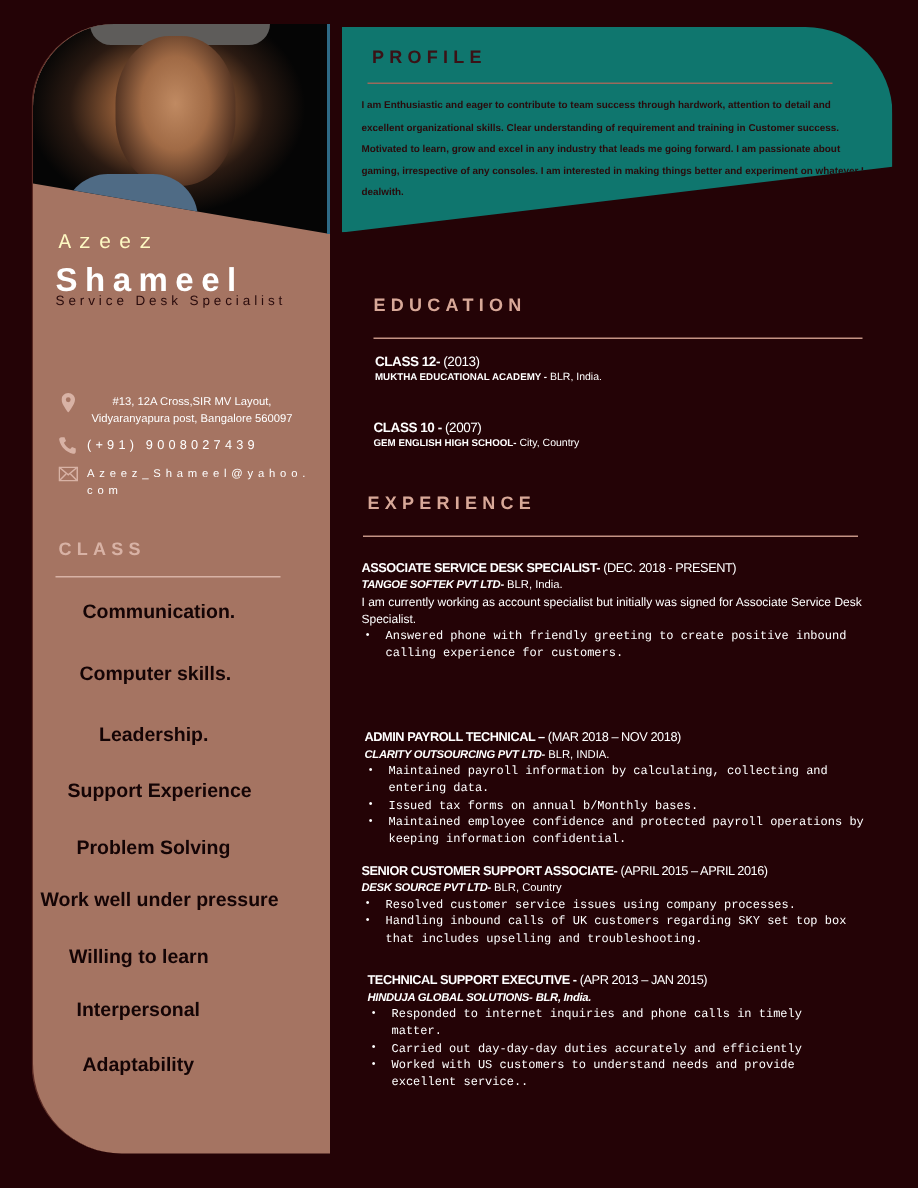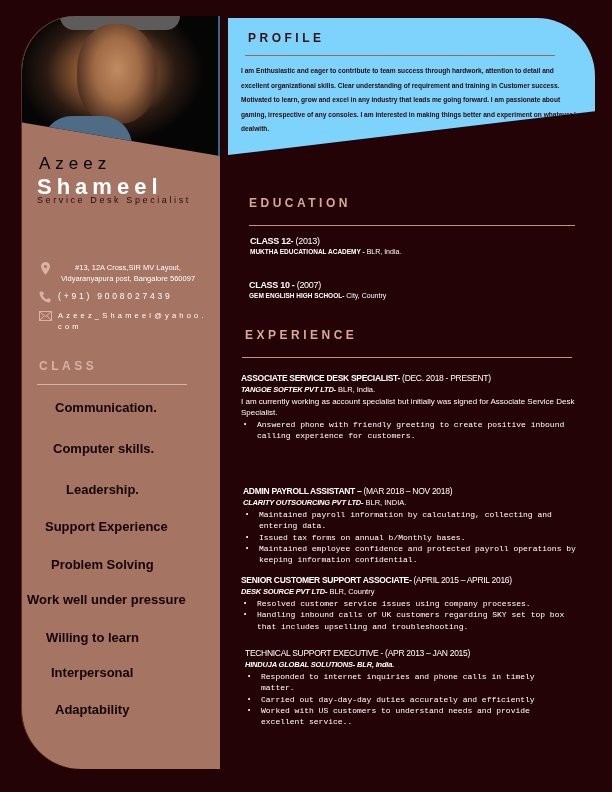--- a/index.html
+++ b/index.html
@@ -32,21 +32,21 @@
     border-radius: 45%;
   }
   .photo .shirt {
     position: absolute; left: 20px; top: 100px; width: 90px; height: 30px;
     background: #4f6b85; border-radius: 30px 30px 0 0;
   }
   .photo-edge {
     position: absolute; left: 218px; top: 16px; width: 2px; height: 140px; background: #2f6a86;
   }
   .name-first {
-    position: absolute; left: 17px; top: 138px; font-size: 17px; letter-spacing: 5px; color: #000000;
+    position: absolute; left: 17px; top: 138px; font-size: 14px; letter-spacing: 5px; color: #fef9c3; font-family: Liberation Mono, monospace;
   }
   .name-last {
     position: absolute; left: 15px; top: 158px; font-size: 22px; letter-spacing: 5px; color: #fff; font-weight: bold;
   }
   .role {
     position: absolute; left: 15px; top: 179px; font-size: 9px; letter-spacing: 2.6px; color: #2a0b0c;
   }
   .contact-row { position: absolute; left: 16px; display: flex; align-items: flex-start; }
   .contact-row .ic { width: 14px; margin-right: 6px; color: #d8b2a5; font-size: 12px; text-align: center; }
   .contact-text { font-size: 7.5px; color: #fff; line-height: 11px; }
@@ -58,21 +58,21 @@
   .email .contact-text { letter-spacing: 3.2px; width: 150px; word-break: break-all; }
   .skills-title {
     position: absolute; left: 17px; top: 343px; font-size: 12px; letter-spacing: 3.5px; color: #d8b2a5; font-weight: bold;
   }
   .skills-rule { position: absolute; left: 15px; top: 368px; width: 150px; height: 1px; background: #d8b2a5; }
   .skill {
     position: absolute; font-size: 13px; font-weight: bold; color: #140405; white-space: nowrap;
   }
   .profile {
     position: absolute; left: 228px; top: 18px; width: 367px; height: 137px;
-    background: #7dd3fc;
+    background: #0f766e;
     border-top-right-radius: 58px;
     clip-path: polygon(0 0, 100% 0, 100% 68%, 0 100%);
   }
   .profile-title {
     position: absolute; left: 20px; top: 13px; font-size: 12px; letter-spacing: 3.5px; font-weight: bold; color: #3a1216;
   }
   .profile-rule { position: absolute; left: 17px; top: 37px; width: 310px; height: 1px; background: #9a6a5c; }
   .profile-text {
     position: absolute; left: 13px; top: 46px; width: 335px; font-size: 6.6px; font-weight: bold; line-height: 14.5px; color: #2a0b0c;
   }
@@ -174,39 +174,39 @@
 <div class="job" style="top:373px;">
   <div class="t"><span style="font-weight:bold">ASSOCIATE SERVICE DESK SPECIALIST-</span> <span>(DEC. 2018 - PRESENT)</span></div>
   <div class="c"><b>TANGOE SOFTEK PVT LTD-</b> <span>BLR, India.</span></div>
   <div>I am currently working as account specialist but initially was signed for Associate Service Desk Specialist.</div>
   <ul>
     <li>Answered phone with friendly greeting to create positive inbound calling experience for customers.</li>
   </ul>
 </div>
 
 <div class="job" style="top:486px;left:243px;">
-  <div class="t"><span style="font-weight:bold">ADMIN PAYROLL ASSISTANT –</span> <span>(MAR 2018 – NOV 2018)</span></div>
+  <div class="t"><span style="font-weight:bold">ADMIN PAYROLL TECHNICAL –</span> <span>(MAR 2018 – NOV 2018)</span></div>
   <div class="c"><b>CLARITY OUTSOURCING PVT LTD-</b> <span>BLR, INDIA.</span></div>
   <ul>
     <li>Maintained payroll information by calculating, collecting and entering data.</li>
     <li>Issued tax forms on annual b/Monthly bases.</li>
     <li>Maintained employee confidence and protected payroll operations by keeping information confidential.</li>
   </ul>
 </div>
 
 <div class="job" style="top:575px;">
   <div class="t"><span style="font-weight:bold">SENIOR CUSTOMER SUPPORT ASSOCIATE-</span> <span>(APRIL 2015 – APRIL 2016)</span></div>
   <div class="c"><b>DESK SOURCE PVT LTD-</b> <span>BLR, Country</span></div>
   <ul>
     <li>Resolved customer service issues using company processes.</li>
     <li>Handling inbound calls of UK customers regarding SKY set top box that includes upselling and troubleshooting.</li>
   </ul>
 </div>
 
 <div class="job" style="top:648px;left:245px;">
-  <div class="t"><span style="font-weight:normal">TECHNICAL SUPPORT EXECUTIVE -</span> <span>(APR 2013 – JAN 2015)</span></div>
+  <div class="t"><span style="font-weight:bold">TECHNICAL SUPPORT EXECUTIVE -</span> <span>(APR 2013 – JAN 2015)</span></div>
   <div class="c"><b>HINDUJA GLOBAL SOLUTIONS-</b> <b>BLR, India.</b></div>
   <ul style="width:290px;">
     <li>Responded to internet inquiries and phone calls in timely matter.</li>
     <li>Carried out day-day-day duties accurately and efficiently</li>
     <li>Worked with US customers to understand needs and provide excellent service..</li>
   </ul>
 </div>
 
 </body></html>

